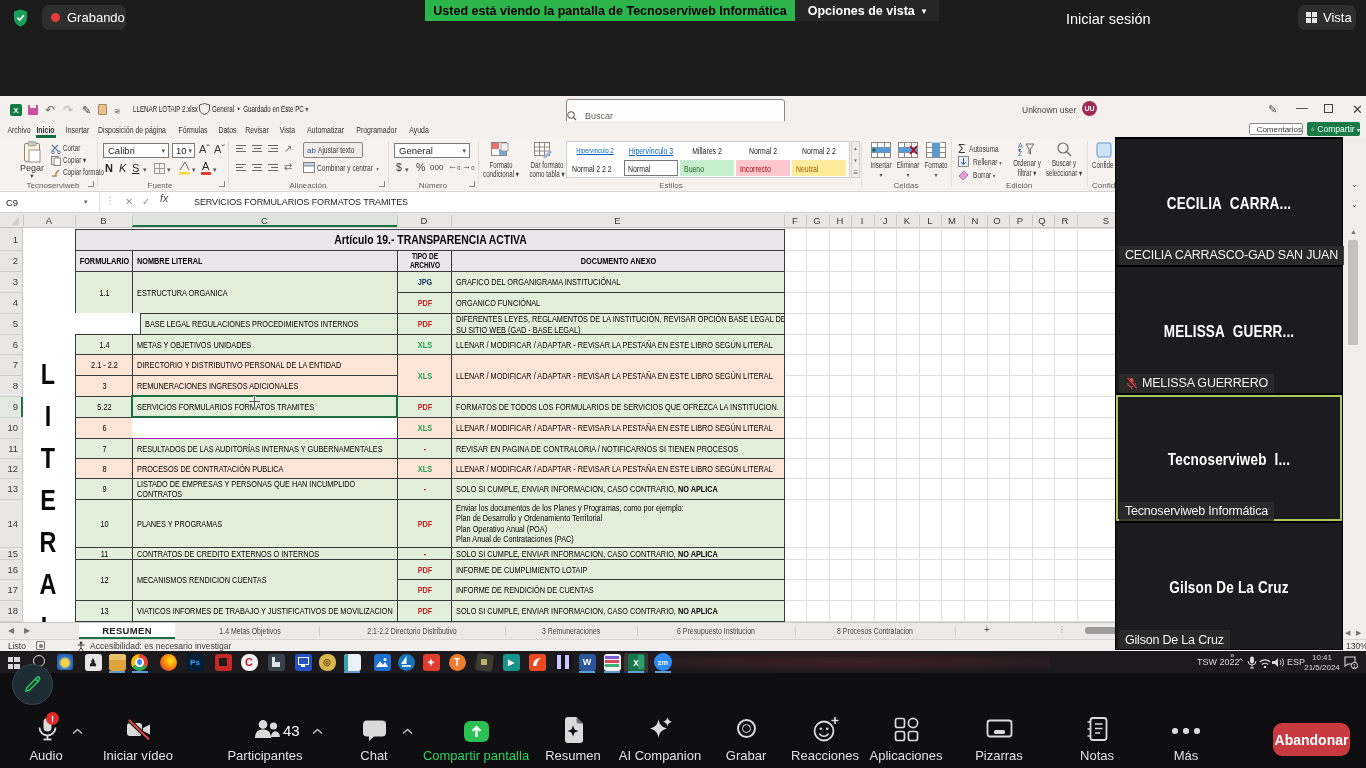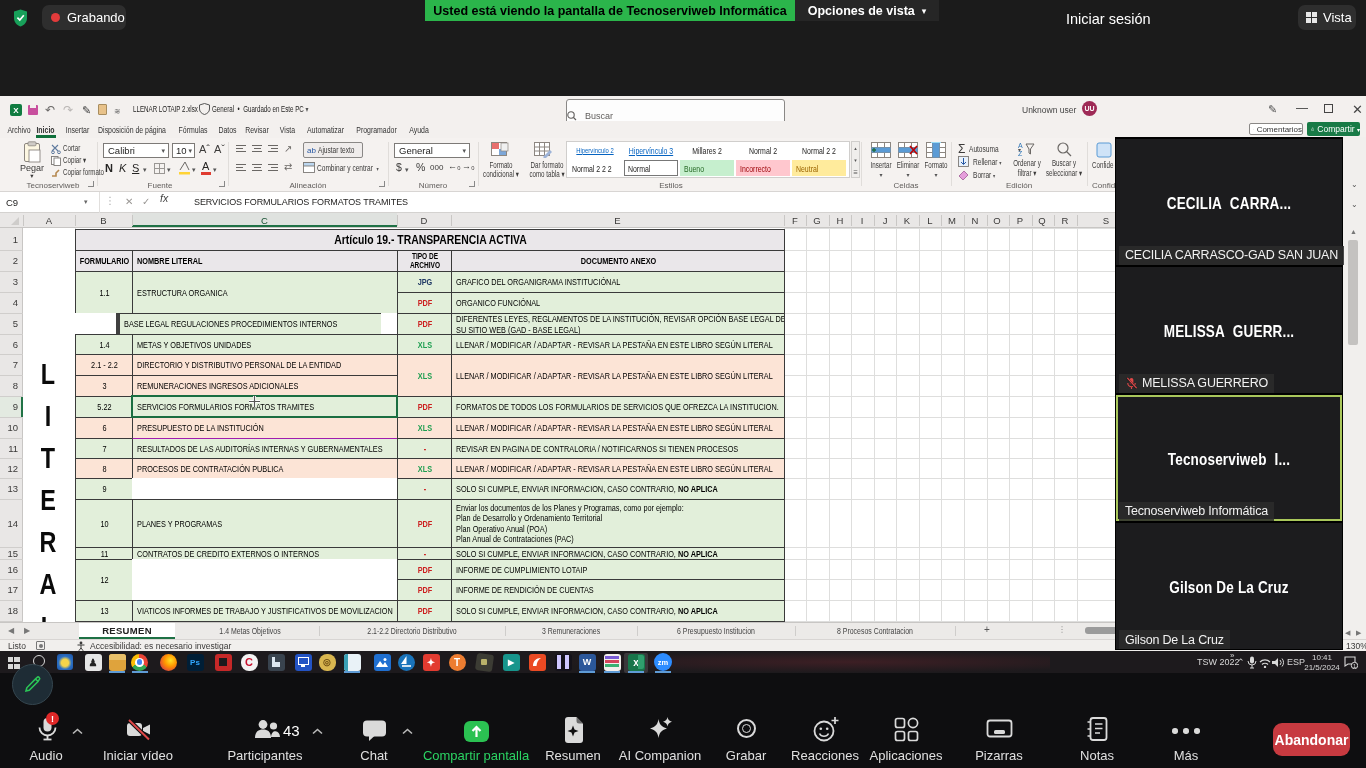--- a/index.html
+++ b/index.html
@@ -484,49 +484,52 @@
     </div>
     <div class="a" style="left:75px;top:559px;width:57px;height:41px;background:#e2efda;border-left:1px solid #3a3a3a;border-top:1px solid #3a3a3a;overflow:hidden;">
       <div style="position:absolute;left:1px;top:50%;width:71.4px;transform:translateY(-50%) scaleX(0.77);transform-origin:left center;color:#000;font-size:9.5px;line-height:10.5px;text-align:center;">12</div>
     </div>
     <div class="a" style="left:75px;top:600px;width:57px;height:21px;background:#e2efda;border-left:1px solid #3a3a3a;border-top:1px solid #3a3a3a;overflow:hidden;">
       <div style="position:absolute;left:1px;top:50%;width:71.4px;transform:translateY(-50%) scaleX(0.77);transform-origin:left center;color:#000;font-size:9.5px;line-height:10.5px;text-align:center;">13</div>
     </div>
     <div class="a" style="left:132px;top:271px;width:265px;height:42px;background:#e2efda;border-left:1px solid #3a3a3a;border-top:1px solid #3a3a3a;overflow:hidden;">
       <div style="position:absolute;left:4px;top:50%;width:337.7px;transform:translateY(-50%) scaleX(0.77);transform-origin:left center;color:#000;font-size:9.5px;line-height:10px;text-align:left;">ESTRUCTURA ORGANICA</div>
     </div>
-    <div class="a" style="left:116px;top:313px;width:265px;height:21px;background:#e2efda;border-left:4px solid #404040;border-top:1px solid #3a3a3a;overflow:hidden;">
+    <div class="a" style="left:140px;top:313px;width:265px;height:21px;background:#e2efda;border-left:1px solid #404040;border-top:1px solid #3a3a3a;overflow:hidden;">
       <div style="position:absolute;left:4px;top:50%;width:337.7px;transform:translateY(-50%) scaleX(0.77);transform-origin:left center;color:#000;font-size:9.5px;line-height:10px;text-align:left;">BASE LEGAL REGULACIONES PROCEDIMIENTOS INTERNOS</div>
     </div>
     <div class="a" style="left:132px;top:334px;width:265px;height:20px;background:#e2efda;border-left:1px solid #3a3a3a;border-top:1px solid #3a3a3a;overflow:hidden;">
       <div style="position:absolute;left:4px;top:50%;width:337.7px;transform:translateY(-50%) scaleX(0.77);transform-origin:left center;color:#000;font-size:9.5px;line-height:10px;text-align:left;">METAS Y OBJETIVOS UNIDADES</div>
     </div>
     <div class="a" style="left:132px;top:354px;width:265px;height:21px;background:#fce4d6;border-left:1px solid #3a3a3a;border-top:1px solid #3a3a3a;overflow:hidden;">
       <div style="position:absolute;left:4px;top:50%;width:337.7px;transform:translateY(-50%) scaleX(0.77);transform-origin:left center;color:#000;font-size:9.5px;line-height:10px;text-align:left;">DIRECTORIO Y DISTRIBUTIVO PERSONAL DE LA ENTIDAD</div>
     </div>
     <div class="a" style="left:132px;top:375px;width:265px;height:21px;background:#fce4d6;border-left:1px solid #3a3a3a;border-top:1px solid #3a3a3a;overflow:hidden;">
       <div style="position:absolute;left:4px;top:50%;width:337.7px;transform:translateY(-50%) scaleX(0.77);transform-origin:left center;color:#000;font-size:9.5px;line-height:10px;text-align:left;">REMUNERACIONES INGRESOS ADICIONALES</div>
     </div>
     <div class="a" style="left:132px;top:396px;width:265px;height:21px;background:#e2efda;border-left:1px solid #3a3a3a;border-top:1px solid #3a3a3a;overflow:hidden;">
       <div style="position:absolute;left:4px;top:50%;width:337.7px;transform:translateY(-50%) scaleX(0.77);transform-origin:left center;color:#000;font-size:9.5px;line-height:10px;text-align:left;">SERVICIOS FORMULARIOS FORMATOS TRAMITES</div>
     </div>
-    <div class="a" style="left:132px;top:417px;width:265px;height:21px;background:#fce4d6;border-left:1px solid #3a3a3a;border-top:1px solid #3a3a3a;overflow:hidden;">
-      <div style="position:absolute;left:4px;top:50%;width:337.7px;transform:translateY(-50%) scaleX(0.77);transform-origin:left center;color:#000;font-size:9.5px;line-height:10px;text-align:left;">PRESUPUESTO DE LA INSTITUCIÓN</div>
-    </div>
     <div class="a" style="left:132px;top:438px;width:265px;height:20px;background:#e2efda;border-left:1px solid #3a3a3a;border-top:1px solid #a21caf;overflow:hidden;">
       <div style="position:absolute;left:4px;top:50%;width:337.7px;transform:translateY(-50%) scaleX(0.77);transform-origin:left center;color:#000;font-size:9.5px;line-height:10px;text-align:left;">RESULTADOS DE LAS AUDITORÍAS INTERNAS Y GUBERNAMENTALES</div>
     </div>
     <div class="a" style="left:132px;top:458px;width:265px;height:20px;background:#fce4d6;border-left:1px solid #3a3a3a;border-top:1px solid #3a3a3a;overflow:hidden;">
       <div style="position:absolute;left:4px;top:50%;width:337.7px;transform:translateY(-50%) scaleX(0.77);transform-origin:left center;color:#000;font-size:9.5px;line-height:10px;text-align:left;">PROCESOS DE CONTRATACIÓN PUBLICA</div>
     </div>
+    <div class="a" style="left:132px;top:478px;width:265px;height:21px;background:#e2efda;border-left:1px solid #3a3a3a;border-top:1px solid #3a3a3a;overflow:hidden;">
+      <div style="position:absolute;left:4px;top:50%;width:337.7px;transform:translateY(-50%) scaleX(0.77);transform-origin:left center;color:#000;font-size:9.5px;line-height:10px;text-align:left;">LISTADO DE EMPRESAS Y PERSONAS QUE HAN INCUMPLIDO<br>CONTRATOS</div>
+    </div>
     <div class="a" style="left:132px;top:499px;width:265px;height:48px;background:#e2efda;border-left:1px solid #3a3a3a;border-top:1px solid #3a3a3a;overflow:hidden;">
       <div style="position:absolute;left:4px;top:50%;width:337.7px;transform:translateY(-50%) scaleX(0.77);transform-origin:left center;color:#000;font-size:9.5px;line-height:10px;text-align:left;">PLANES Y PROGRAMAS</div>
     </div>
     <div class="a" style="left:132px;top:547px;width:265px;height:12px;background:#e2efda;border-left:1px solid #3a3a3a;border-top:1px solid #3a3a3a;overflow:hidden;">
       <div style="position:absolute;left:4px;top:50%;width:337.7px;transform:translateY(-50%) scaleX(0.77);transform-origin:left center;color:#000;font-size:9.5px;line-height:10px;text-align:left;">CONTRATOS DE CREDITO EXTERNOS O INTERNOS</div>
+    </div>
+    <div class="a" style="left:132px;top:559px;width:265px;height:41px;background:#e2efda;border-left:1px solid #3a3a3a;border-top:1px solid #3a3a3a;overflow:hidden;">
+      <div style="position:absolute;left:4px;top:50%;width:337.7px;transform:translateY(-50%) scaleX(0.77);transform-origin:left center;color:#000;font-size:9.5px;line-height:10px;text-align:left;">MECANISMOS RENDICION CUENTAS</div>
     </div>
     <div class="a" style="left:132px;top:600px;width:265px;height:21px;background:#e2efda;border-left:1px solid #3a3a3a;border-top:1px solid #3a3a3a;overflow:hidden;">
       <div style="position:absolute;left:4px;top:50%;width:337.7px;transform:translateY(-50%) scaleX(0.77);transform-origin:left center;color:#000;font-size:9.5px;line-height:10px;text-align:left;">VIATICOS INFORMES DE TRABAJO Y JUSTIFICATIVOS DE MOVILIZACION</div>
     </div>
     <div class="a" style="left:397px;top:271px;width:54px;height:21px;background:#e2efda;border-left:1px solid #3a3a3a;border-top:1px solid #3a3a3a;overflow:hidden;">
       <div style="position:absolute;left:1px;top:50%;width:67.5px;transform:translateY(-50%) scaleX(0.77);transform-origin:left center;color:#1f3864;font-size:9.5px;font-weight:bold;line-height:10.5px;text-align:center;">JPG</div>
     </div>
     <div class="a" style="left:397px;top:292px;width:54px;height:21px;background:#e2efda;border-left:1px solid #3a3a3a;border-top:1px solid #3a3a3a;overflow:hidden;">
       <div style="position:absolute;left:1px;top:50%;width:67.5px;transform:translateY(-50%) scaleX(0.77);transform-origin:left center;color:#cc1f1f;font-size:9.5px;font-weight:bold;line-height:10.5px;text-align:center;">PDF</div>
     </div>

